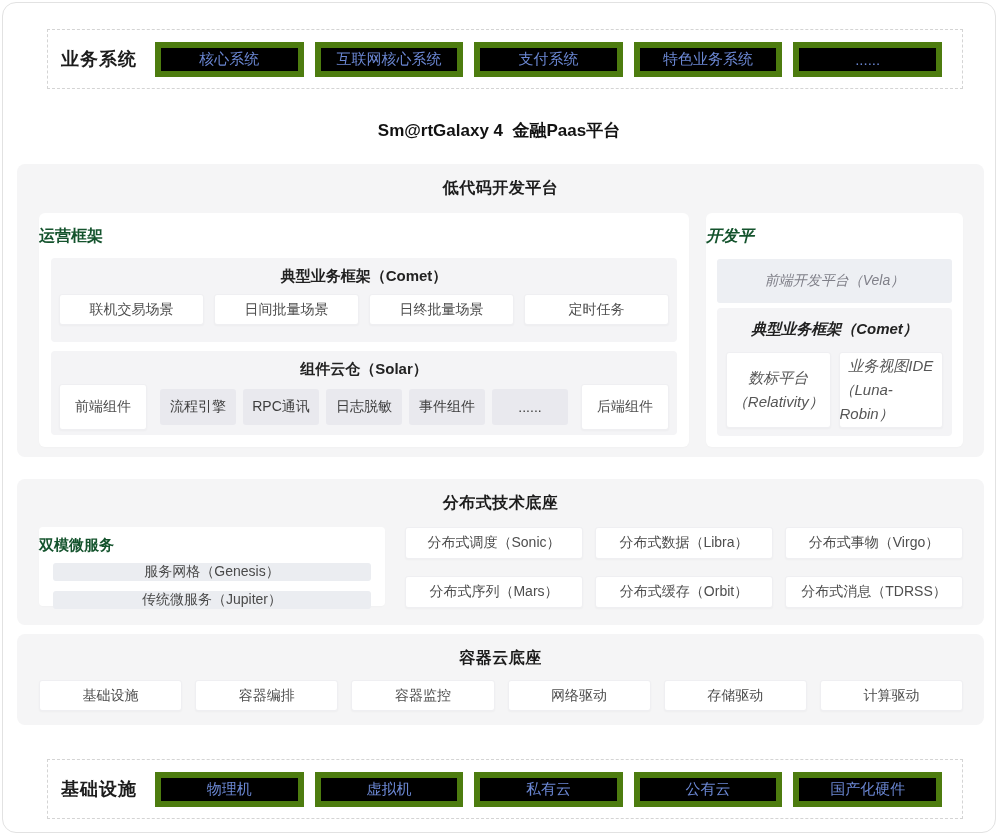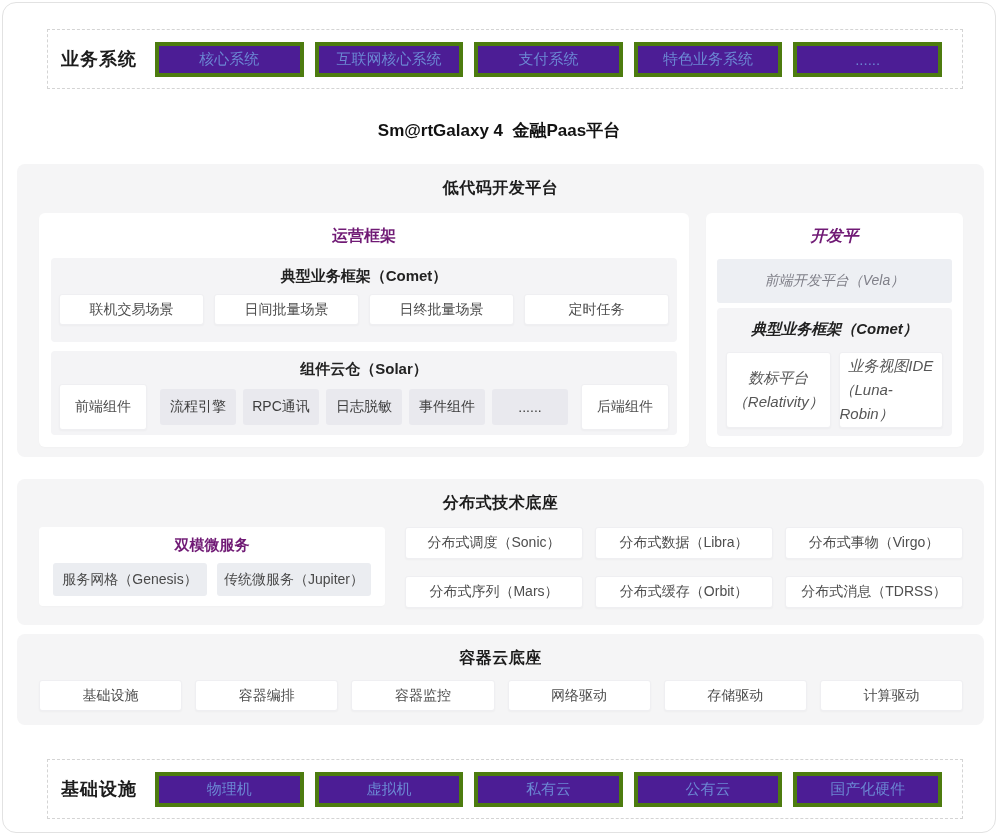--- a/index.html
+++ b/index.html
@@ -5,36 +5,36 @@
   html,body{margin:0;padding:0;background:#fff;}
   body{width:999px;height:836px;position:relative;font-family:"Liberation Sans","DejaVu Sans",sans-serif;overflow:hidden;}
   .canvas{position:absolute;left:2px;top:2px;width:994px;height:831px;border:1px solid #e2e2e2;border-radius:14px;background:#fff;box-sizing:border-box;padding-left:10px;}
 
   
   .band{position:absolute;left:44px;width:916px;height:60px;border:1px dashed #d4d4d4;display:flex;align-items:center;padding:0 20px 0 13px;box-sizing:border-box;background:#fff;}
   .band-top{top:26px;}
   .band-bottom{top:756px;}
   .band-label{font-size:18px;font-weight:bold;color:#1c1c1c;flex:none;width:82px;letter-spacing:1px;}
   .band-items{flex:1;display:flex;gap:11px;margin-left:12px;}
-  .blue-btn{flex:1;height:35px;background:#4c1d95;border:4px solid #4d7c0f;color:#6b87d3;font-size:15px;display:flex;align-items:center;justify-content:center;box-sizing:border-box;}
+  .blue-btn{flex:1;height:35px;background:#000000;border:6px solid #4d7c0f;color:#6b87d3;font-size:15px;display:flex;align-items:center;justify-content:center;box-sizing:border-box;}
 
   .page-title{position:absolute;top:116px;left:0;right:0;text-align:center;font-size:17px;font-weight:bold;color:#121212;white-space:pre;}
 
   
   .sec{position:absolute;left:14px;width:967px;background:#f5f5f6;border-radius:8px;}
   .sec-lowcode{top:161px;height:293px;}
   .sec-dist{top:476px;height:146px;}
   .sec-container{top:631px;height:91px;}
   .sec-title{text-align:center;font-weight:bold;font-size:16px;color:#1c1c1c;padding-top:14px;letter-spacing:0.5px;}
 
   
   .card{position:absolute;background:#fff;border-radius:6px;box-shadow:0 1px 2px rgba(0,0,0,0.02);}
   .card-op{left:22px;top:49px;width:650px;height:234px;}
   .card-dev{left:689px;top:49px;width:257px;height:234px;font-style:italic;}
-  .card-title{text-align:center;font-weight:bold;font-size:16px;color:#701a75;padding-top:13px;}
+  .card-title{text-align:left;font-weight:bold;font-size:16px;color:#14532d;padding-top:13px;}
 
   .subbox{position:absolute;left:12px;width:626px;background:#f4f4f6;border-radius:4px;box-sizing:border-box;}
   .comet-box{top:45px;height:84px;}
   .solar-box{top:138px;height:84px;}
   .subbox-title{text-align:center;font-weight:bold;font-size:15px;color:#222;padding-top:9px;}
 
   .white-box{background:#fff;border:1px solid #efeff2;border-radius:3px;display:flex;align-items:center;justify-content:center;font-size:14px;color:#4e4e4e;box-sizing:border-box;box-shadow:0 1px 2px rgba(0,0,0,0.03);}
 
   .comet-row{display:flex;gap:10px;padding:8px 8px 0;}
   .comet-row .white-box{flex:1;height:31px;}
@@ -45,21 +45,21 @@
   .chip{background:#e9e9ee;border-radius:3px;height:36px;display:flex;align-items:center;justify-content:center;font-size:14px;color:#3d3d3d;flex:1;}
 
   .vela-box{position:absolute;left:11px;top:46px;width:235px;height:44px;background:#edeff3;border-radius:3px;display:flex;align-items:center;justify-content:center;font-size:14px;color:#7f7f88;}
   .dev-comet-box{position:absolute;left:11px;top:95px;width:235px;height:128px;background:#f4f4f6;border-radius:4px;box-sizing:border-box;}
   .dev-comet-box .subbox-title{padding-top:12px;}
   .dev-comet-row{display:flex;gap:8px;padding:13px 9px 0;}
   .dev-comet-row .white-box{flex:1;height:76px;flex-direction:column;font-size:15px;color:#565656;line-height:1.6;}
 
   .card-dual{left:22px;top:48px;width:346px;height:79px;border-radius:4px;}
   .card-dual .card-title{font-size:15px;padding-top:9px;}
-  .dual-row{display:flex;gap:10px;padding:8px 14px 0;}
+  .dual-row{display:flex;gap:10px;padding:8px 14px 0;flex-direction:column;}
   .dual-chip{flex:1;height:33px;background:#ebedf1;border-radius:3px;display:flex;align-items:center;justify-content:center;font-size:14px;color:#4a4a4a;}
 
   .dist-grid{position:absolute;left:388px;top:48px;width:558px;display:grid;grid-template-columns:repeat(3,1fr);column-gap:12px;row-gap:17px;}
   .dist-grid .white-box{height:32px;}
 
   .container-row{position:absolute;left:22px;top:46px;width:924px;display:flex;gap:13px;}
   .container-row .white-box{flex:1;height:31px;}
 </style>
 </head>
 <body>

